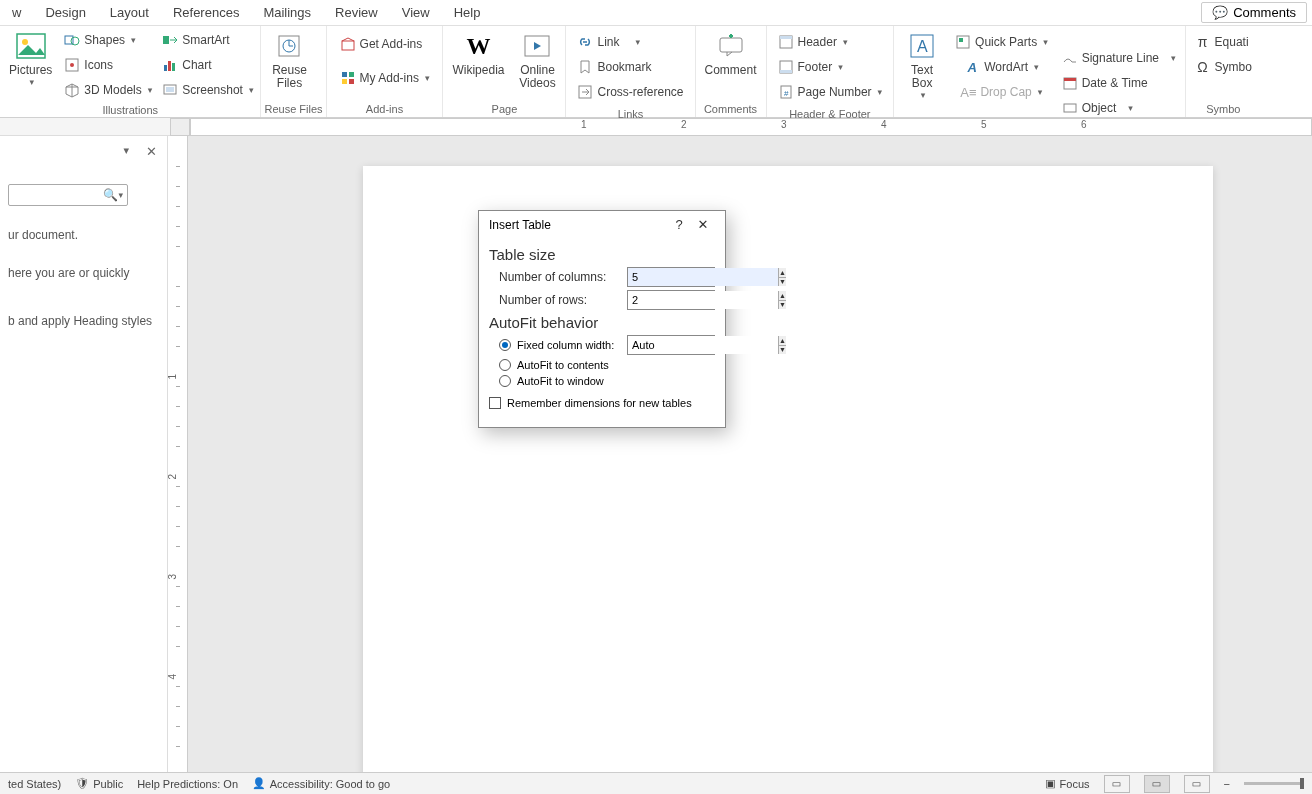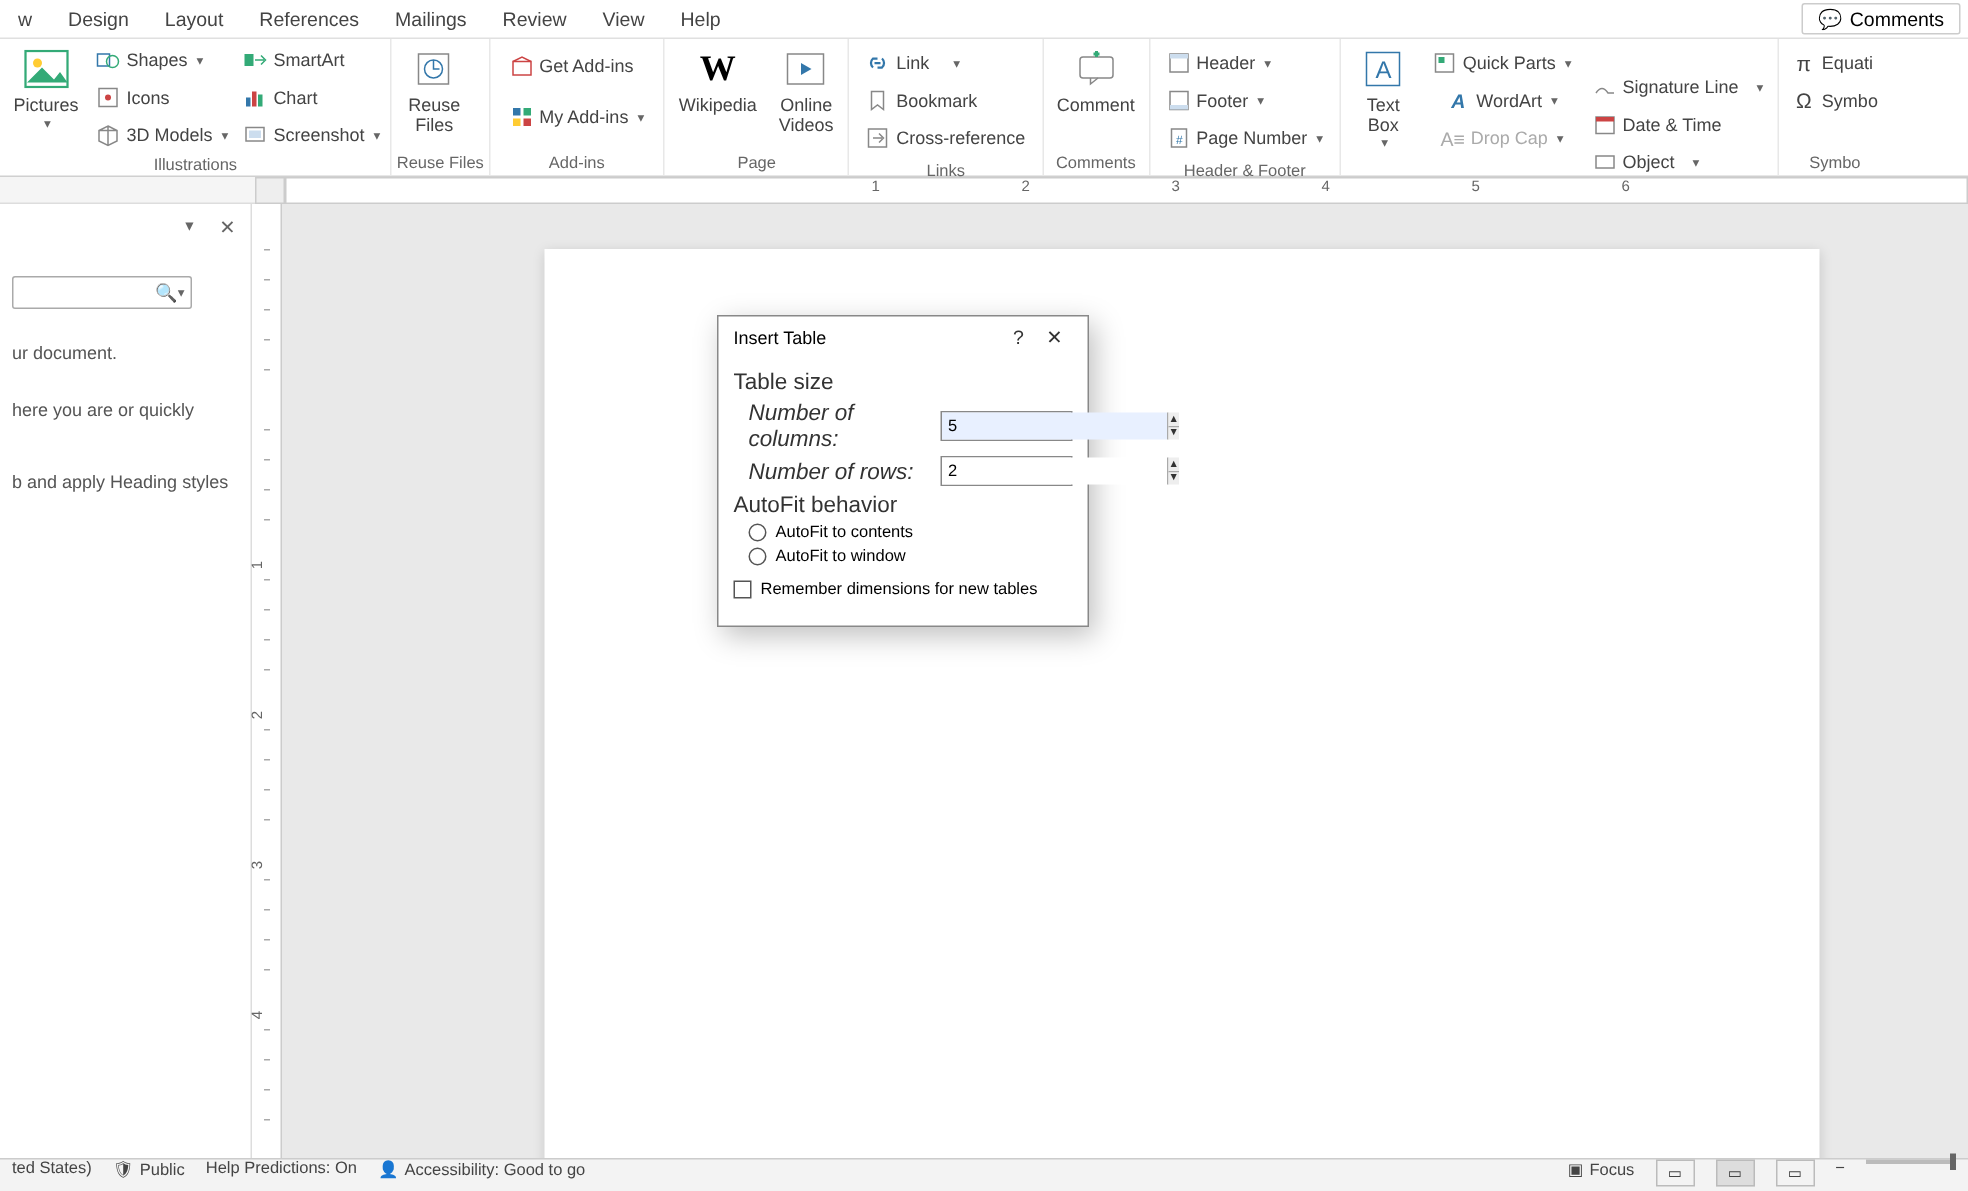--- a/index.html
+++ b/index.html
@@ -44,37 +44,37 @@
 .doc-area { flex: 1; background: #e9e9e9; position: relative; overflow: hidden; }
 .page { position: absolute; left: 175px; top: 30px; width: 850px; height: 1100px; background: #fff; box-shadow: 0 2px 8px rgba(0,0,0,0.15); }
 
 .dialog { position: absolute; left: 478px; top: 210px; width: 248px; background: #fff; border: 1px solid #888; box-shadow: 4px 6px 18px rgba(0,0,0,0.25); }
 .dialog-title { display: flex; align-items: center; padding: 6px 10px; font-size: 12px; }
 .dialog-title-text { flex: 1; }
 .dialog-title-btn { width: 24px; text-align: center; cursor: pointer; font-size: 13px; color: #333; }
 .dialog-body { padding: 4px 10px 8px; }
 .section-label { font-size: 15px; color: #333; margin: 4px 0 4px; }
 .form-row { display: flex; align-items: center; margin: 3px 0; gap: 6px; }
-.form-label { font-size: 15px; color: #333; flex: 1; padding-left: 10px; font-style: italic; }
+.form-label { font-size: 12px; color: #333; flex: 1; padding-left: 10px; }
 .spin-input { width: 88px; height: 20px; border: 1px solid #888; display: flex; background: #fff; }
 .spin-input input { flex: 1; border: none; outline: none; font-size: 11px; padding: 0 4px; background: #e8f0ff; }
 .spin-input.nohl input { background: #fff; }
 .spin-btns { width: 15px; display: flex; flex-direction: column; border-left: 1px solid #aaa; }
 .spin-up, .spin-down { flex: 1; display: flex; align-items: center; justify-content: center; font-size: 7px; color: #333; cursor: pointer; background: #eee; }
 .spin-up { border-bottom: 1px solid #aaa; }
 .radio-row { display: flex; align-items: center; gap: 6px; margin: 4px 0 4px 10px; font-size: 11px; }
 .radio { width: 12px; height: 12px; border: 1px solid #555; border-radius: 50%; display: flex; align-items: center; justify-content: center; }
 .radio.checked::after { content: ''; width: 6px; height: 6px; background: #0067c0; border-radius: 50%; }
 .check-row { display: flex; align-items: center; gap: 6px; margin: 10px 0; font-size: 11px; }
 .checkbox { width: 12px; height: 12px; border: 1px solid #555; }
 .dialog-buttons { display: flex; gap: 12px; justify-content: center; padding: 6px 0 4px; }
 .dialog-btn { width: 94px; height: 24px; border: 1px solid #888; background: #fdfdfd; font-size: 12px; cursor: pointer; }
 .dialog-btn.primary { border: 1px solid #0067c0; }
 
-.statusbar { position: absolute; bottom: 0; left: 0; right: 0; height: 22px; background: #f3f3f3; border-top: 1px solid #ccc; display: flex; align-items: flex-start; font-size: 11px; color: #444; padding: 0 8px; gap: 14px; }
+.statusbar { position: absolute; bottom: 0; left: 0; right: 0; height: 22px; background: #f3f3f3; border-top: 1px solid #ccc; display: flex; align-items: center; font-size: 11px; color: #444; padding: 0 8px; gap: 14px; }
 .status-spacer { flex: 1; }
 .status-item { display: flex; align-items: center; gap: 4px; }
 .view-btn { width: 26px; height: 18px; border: 1px solid #bbb; display:flex; align-items:center; justify-content:center; cursor:pointer; font-size:10px; }
 .view-btn.active { background: #ddd; }
 .zoom-slider { width: 60px; height: 3px; background: #bbb; position: relative; }
 .zoom-thumb { position: absolute; right: 0; top: -4px; width: 4px; height: 11px; background: #666; }
 
 svg { display: block; }
 .disabled { color: #aaa; }
 </style>
@@ -509,20 +509,31 @@
       <div class="spin-input nohl">
         <input value="2" style="">
         <div class="spin-btns">
             <div class="spin-up">▲</div>
             <div class="spin-down">▼</div>
           </div>
       </div>
     </div>
     <div class="section-label">AutoFit behavior</div>
     <div class="radio-row">
+      <span class="radio checked"></span>
+      <span style="flex:1">Fixed column width:</span>
+      <div class="spin-input nohl" style="width:88px">
+        <input value="Auto" style="">
+        <div class="spin-btns">
+            <div class="spin-up">▲</div>
+            <div class="spin-down">▼</div>
+          </div>
+      </div>
+    </div>
+    <div class="radio-row">
       <span class="radio"></span>
       <span>AutoFit to contents</span>
     </div>
     <div class="radio-row">
       <span class="radio"></span>
       <span>AutoFit to window</span>
     </div>
     <div class="check-row">
       <span class="checkbox"></span>
       <span>Remember dimensions for new tables</span>

